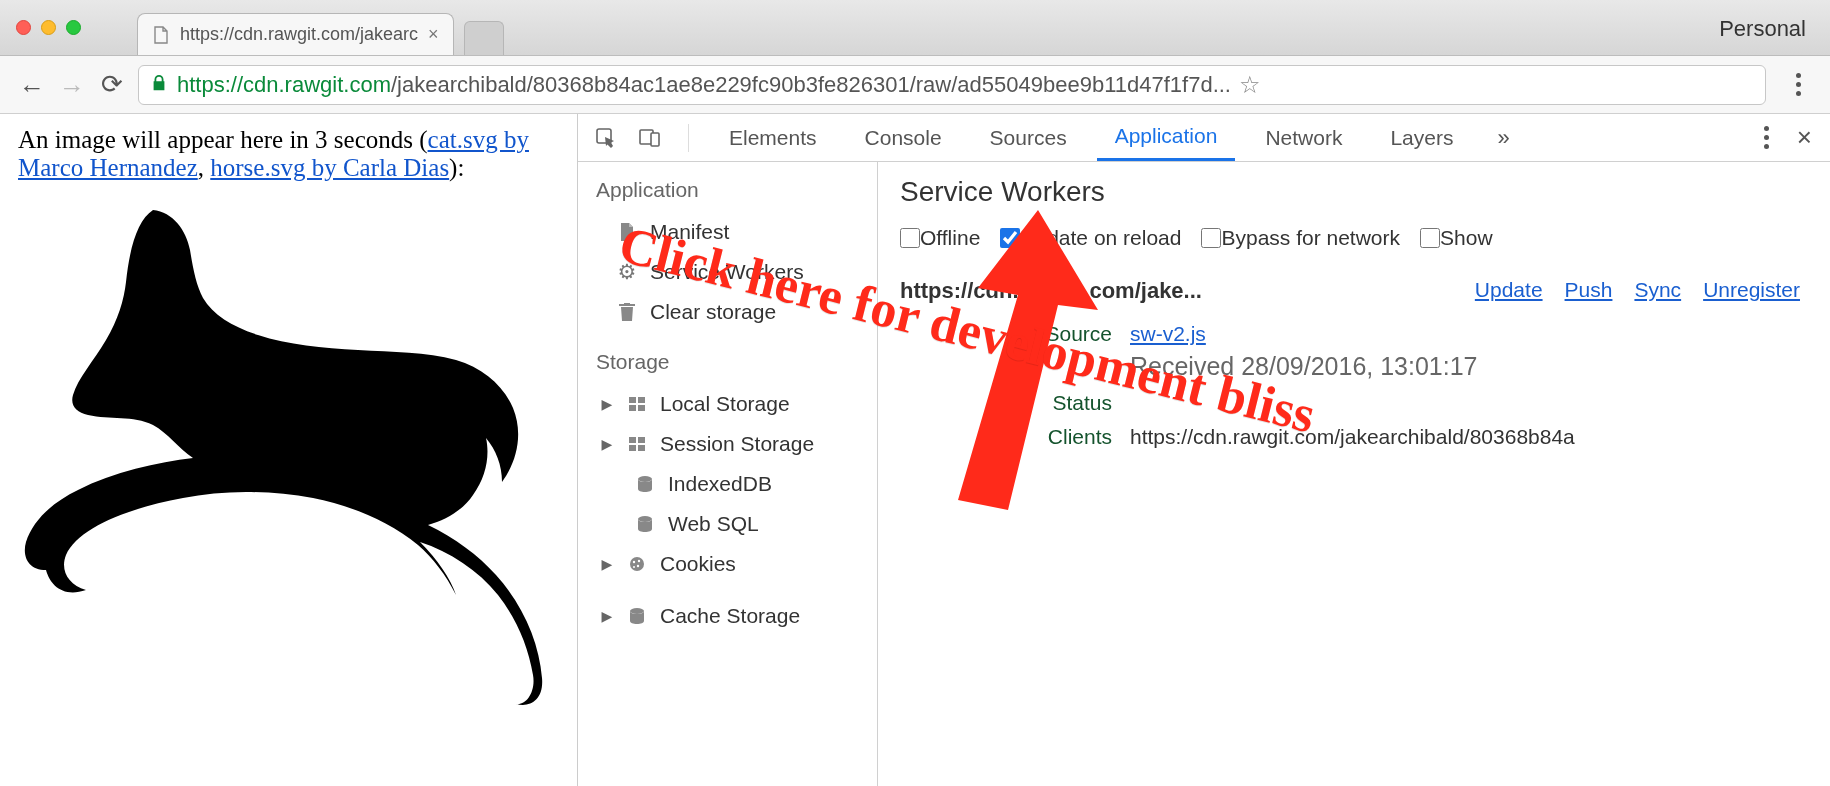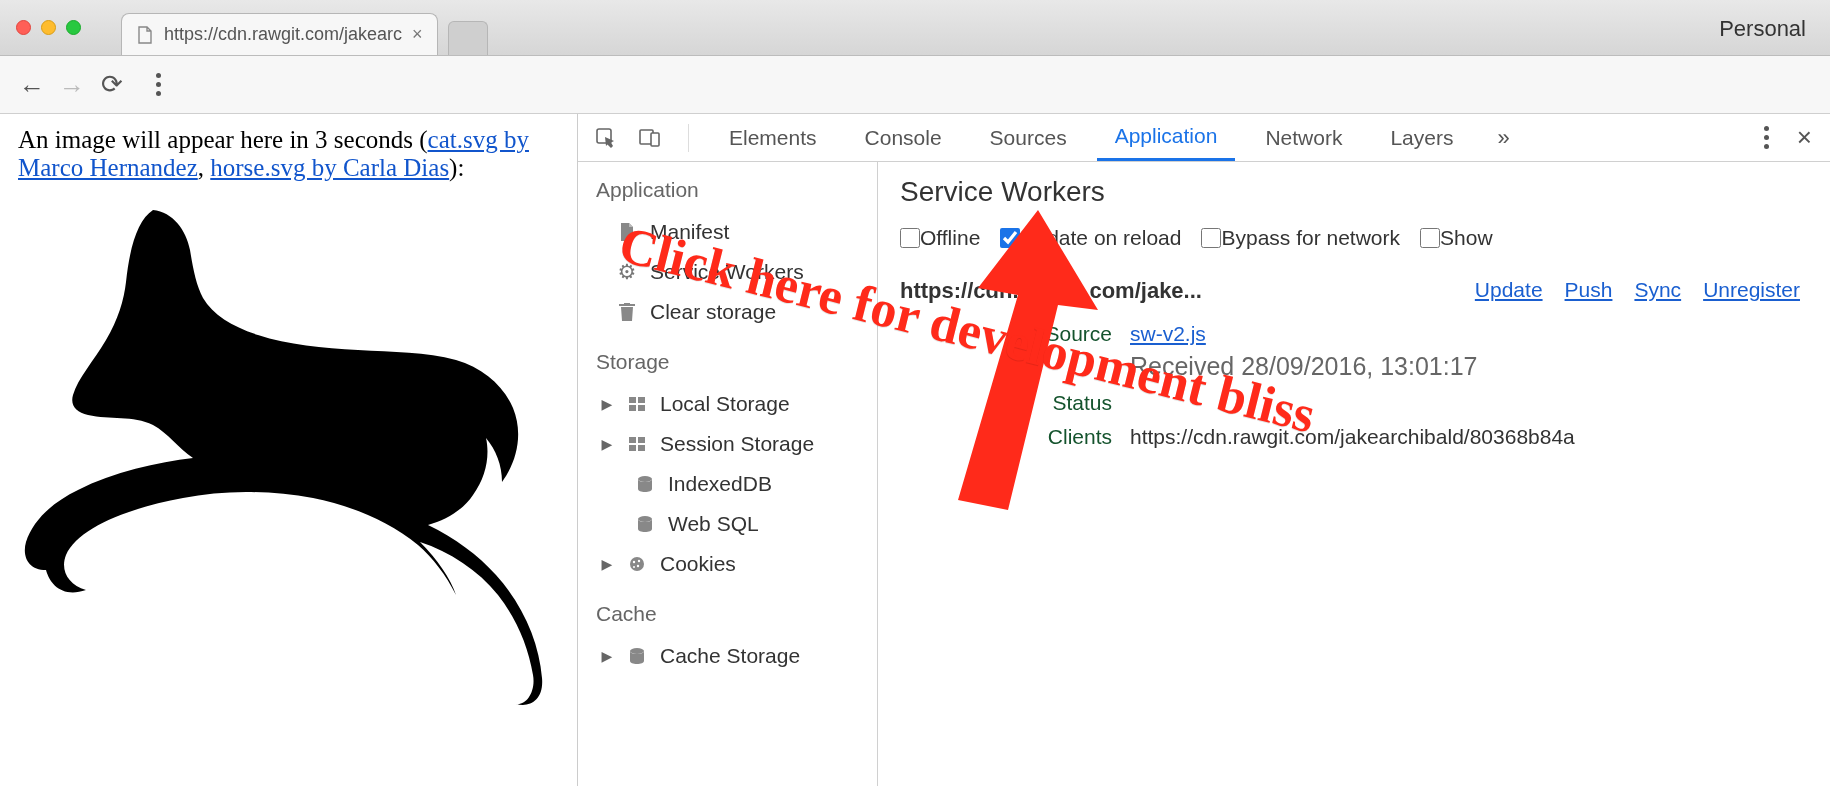--- a/index.html
+++ b/index.html
@@ -16,21 +16,21 @@
     background: linear-gradient(#e8e8e8, #d6d6d6);
     display: flex; align-items: center;
     padding: 0 16px;
     border-bottom: 1px solid #bcbcbc;
   }
   .traffic { display: flex; gap: 10px; margin-right: 30px; }
   .light { width: 15px; height: 15px; border-radius: 50%; }
   .red   { background: #ff5f57; border: 1px solid #e1453d; }
   .yellow{ background: #febc2e; border: 1px solid #d99d15; }
   .green { background: #28c840; border: 1px solid #1aab2b; }
-  .tabrow { display: flex; align-items: flex-end; margin-left: 10px; height: 100%; flex: 1; }
+  .tabrow { display: flex; align-items: flex-end; margin-left: 26px; height: 100%; flex: 1; }
   .tab {
     background: #f7f7f7;
     border: 1px solid #b6b6b6;
     border-bottom: none;
     border-radius: 8px 8px 0 0;
     padding: 8px 14px;
     display: flex; align-items: center; gap: 10px;
     max-width: 430px; min-width: 300px;
     height: 42px;
     font-size: 18px; color: #555;
@@ -163,20 +163,30 @@
     </div>
     <div class="ghost-tab"></div>
   </div>
   <div class="personal">Personal</div>
 </div>
 
 <div class="toolbar">
   <div class="navbtn">←</div>
   <div class="navbtn disabled">→</div>
   <div class="navbtn">⟳</div>
+  <div class="addressbar">
+    <span class="lock">
+      <svg width="16" height="18" viewBox="0 0 16 20">
+          <path fill="#0a8a3a" d="M3 8V6a5 5 0 0110 0v2h1v10H2V8h1zm2 0h6V6a3 3 0 00-6 0v2z"></path>
+        </svg>
+    </span>
+    <span class="url-secure">https://cdn.rawgit.com</span>
+      <span class="url-rest">/jakearchibald/80368b84ac1ae8e229fc90b3fe826301/raw/ad55049bee9b11d47f1f7d...</span>
+    <span class="star">☆</span>
+  </div>
   <div class="menu-dots">
       <span></span>
       <span></span>
       <span></span>
     </div>
 </div>
 
 <div class="content">
 
   <div class="page">
@@ -331,21 +341,20 @@
                   <circle cx="10" cy="5" r="1.2" fill="#fff"></circle>
                   <circle cx="9" cy="10" r="1.2" fill="#fff"></circle>
                   <circle cx="5" cy="11" r="1" fill="#fff"></circle>
                 </svg>
               </span>
             <span>Cookies</span>
           </div>
         </div>
 
         <div class="side-group">
-          <div class="gl">Cache</div>
           <div class="side-item with-arrow">
             <span class="arrow">▶</span>
             <span class="ic">
                 <svg width="16" height="16" viewBox="0 0 16 16">
                   <ellipse cx="8" cy="3" rx="7" ry="3" fill="#888"></ellipse>
                   <path fill="#888" d="M1 3v10c0 1.7 3.1 3 7 3s7-1.3 7-3V3c0 1.7-3.1 3-7 3S1 4.7 1 3z"></path>
                 </svg>
               </span>
             <span>Cache Storage</span>
           </div>

